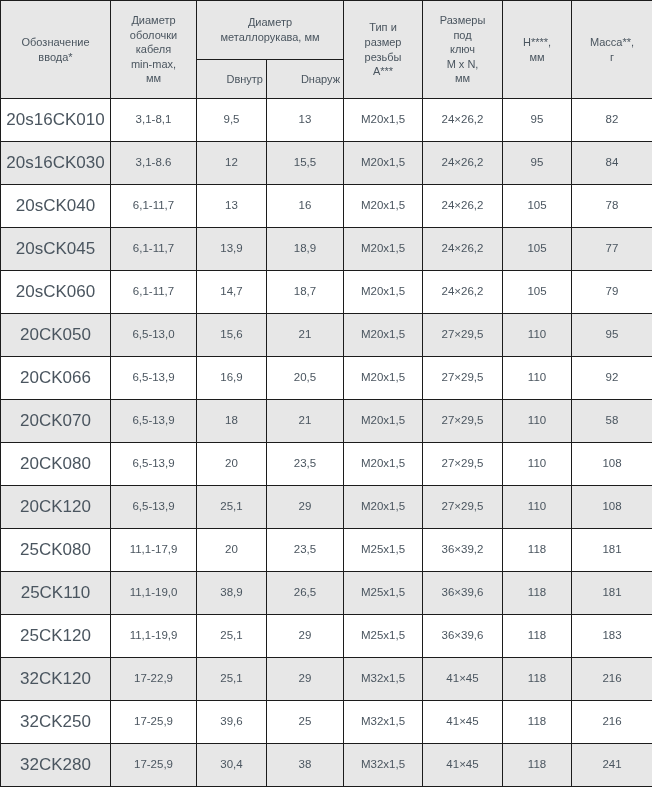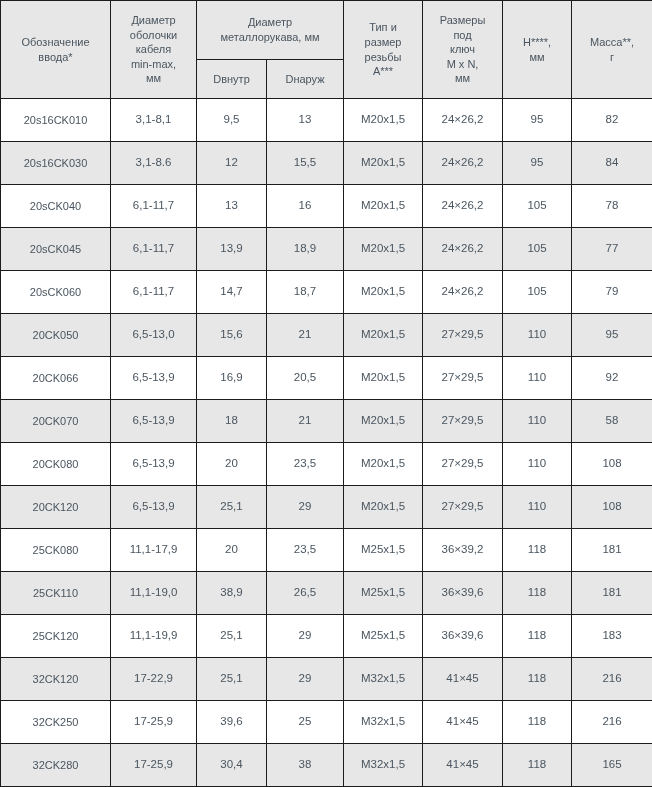--- a/index.html
+++ b/index.html
@@ -40,32 +40,32 @@
     color: #4a555f;
     line-height: 1.32;
     white-space: pre-line;
   }
   table.spec-table thead th {
     background: #e7e7e7;
     font-size: 11px;
   }
   thead tr.head-row-1 th.tall { height: 90px; }
   thead tr.head-row-1 th.span-top { height: 54px; }
-  thead tr.head-row-2 th { height: 34px; }
+  thead tr.head-row-2 th { height: 34px; text-align: right; }
 
   table.spec-table tbody td {
     height: 38px;
     font-size: 11.5px;
     background: #ffffff;
   }
   table.spec-table tbody tr.shaded td {
     background: #e7e7e7;
   }
   table.spec-table tbody td.code-cell {
-    font-size: 11px;
+    font-size: 17px;
   }
 </style>
 </head>
 <body>
 
 <table class="spec-table">
   <colgroup>
     <col class="c0">
       <col class="c1">
       <col class="c2">
@@ -257,21 +257,21 @@
         <td>216</td>
       </tr>
       <tr class="shaded">
         <td class="code-cell">32CK280</td>
         <td>17-25,9</td>
         <td>30,4</td>
         <td>38</td>
         <td>M32x1,5</td>
         <td>41×45</td>
         <td>118</td>
-        <td>165</td>
+        <td>241</td>
       </tr>
       <tr>
         <td class="code-cell">32CK290</td>
         <td>17,0-25,9</td>
         <td>33,5</td>
         <td>43</td>
         <td>M32x1,5</td>
         <td>41×45</td>
         <td>118</td>
         <td>214</td>

